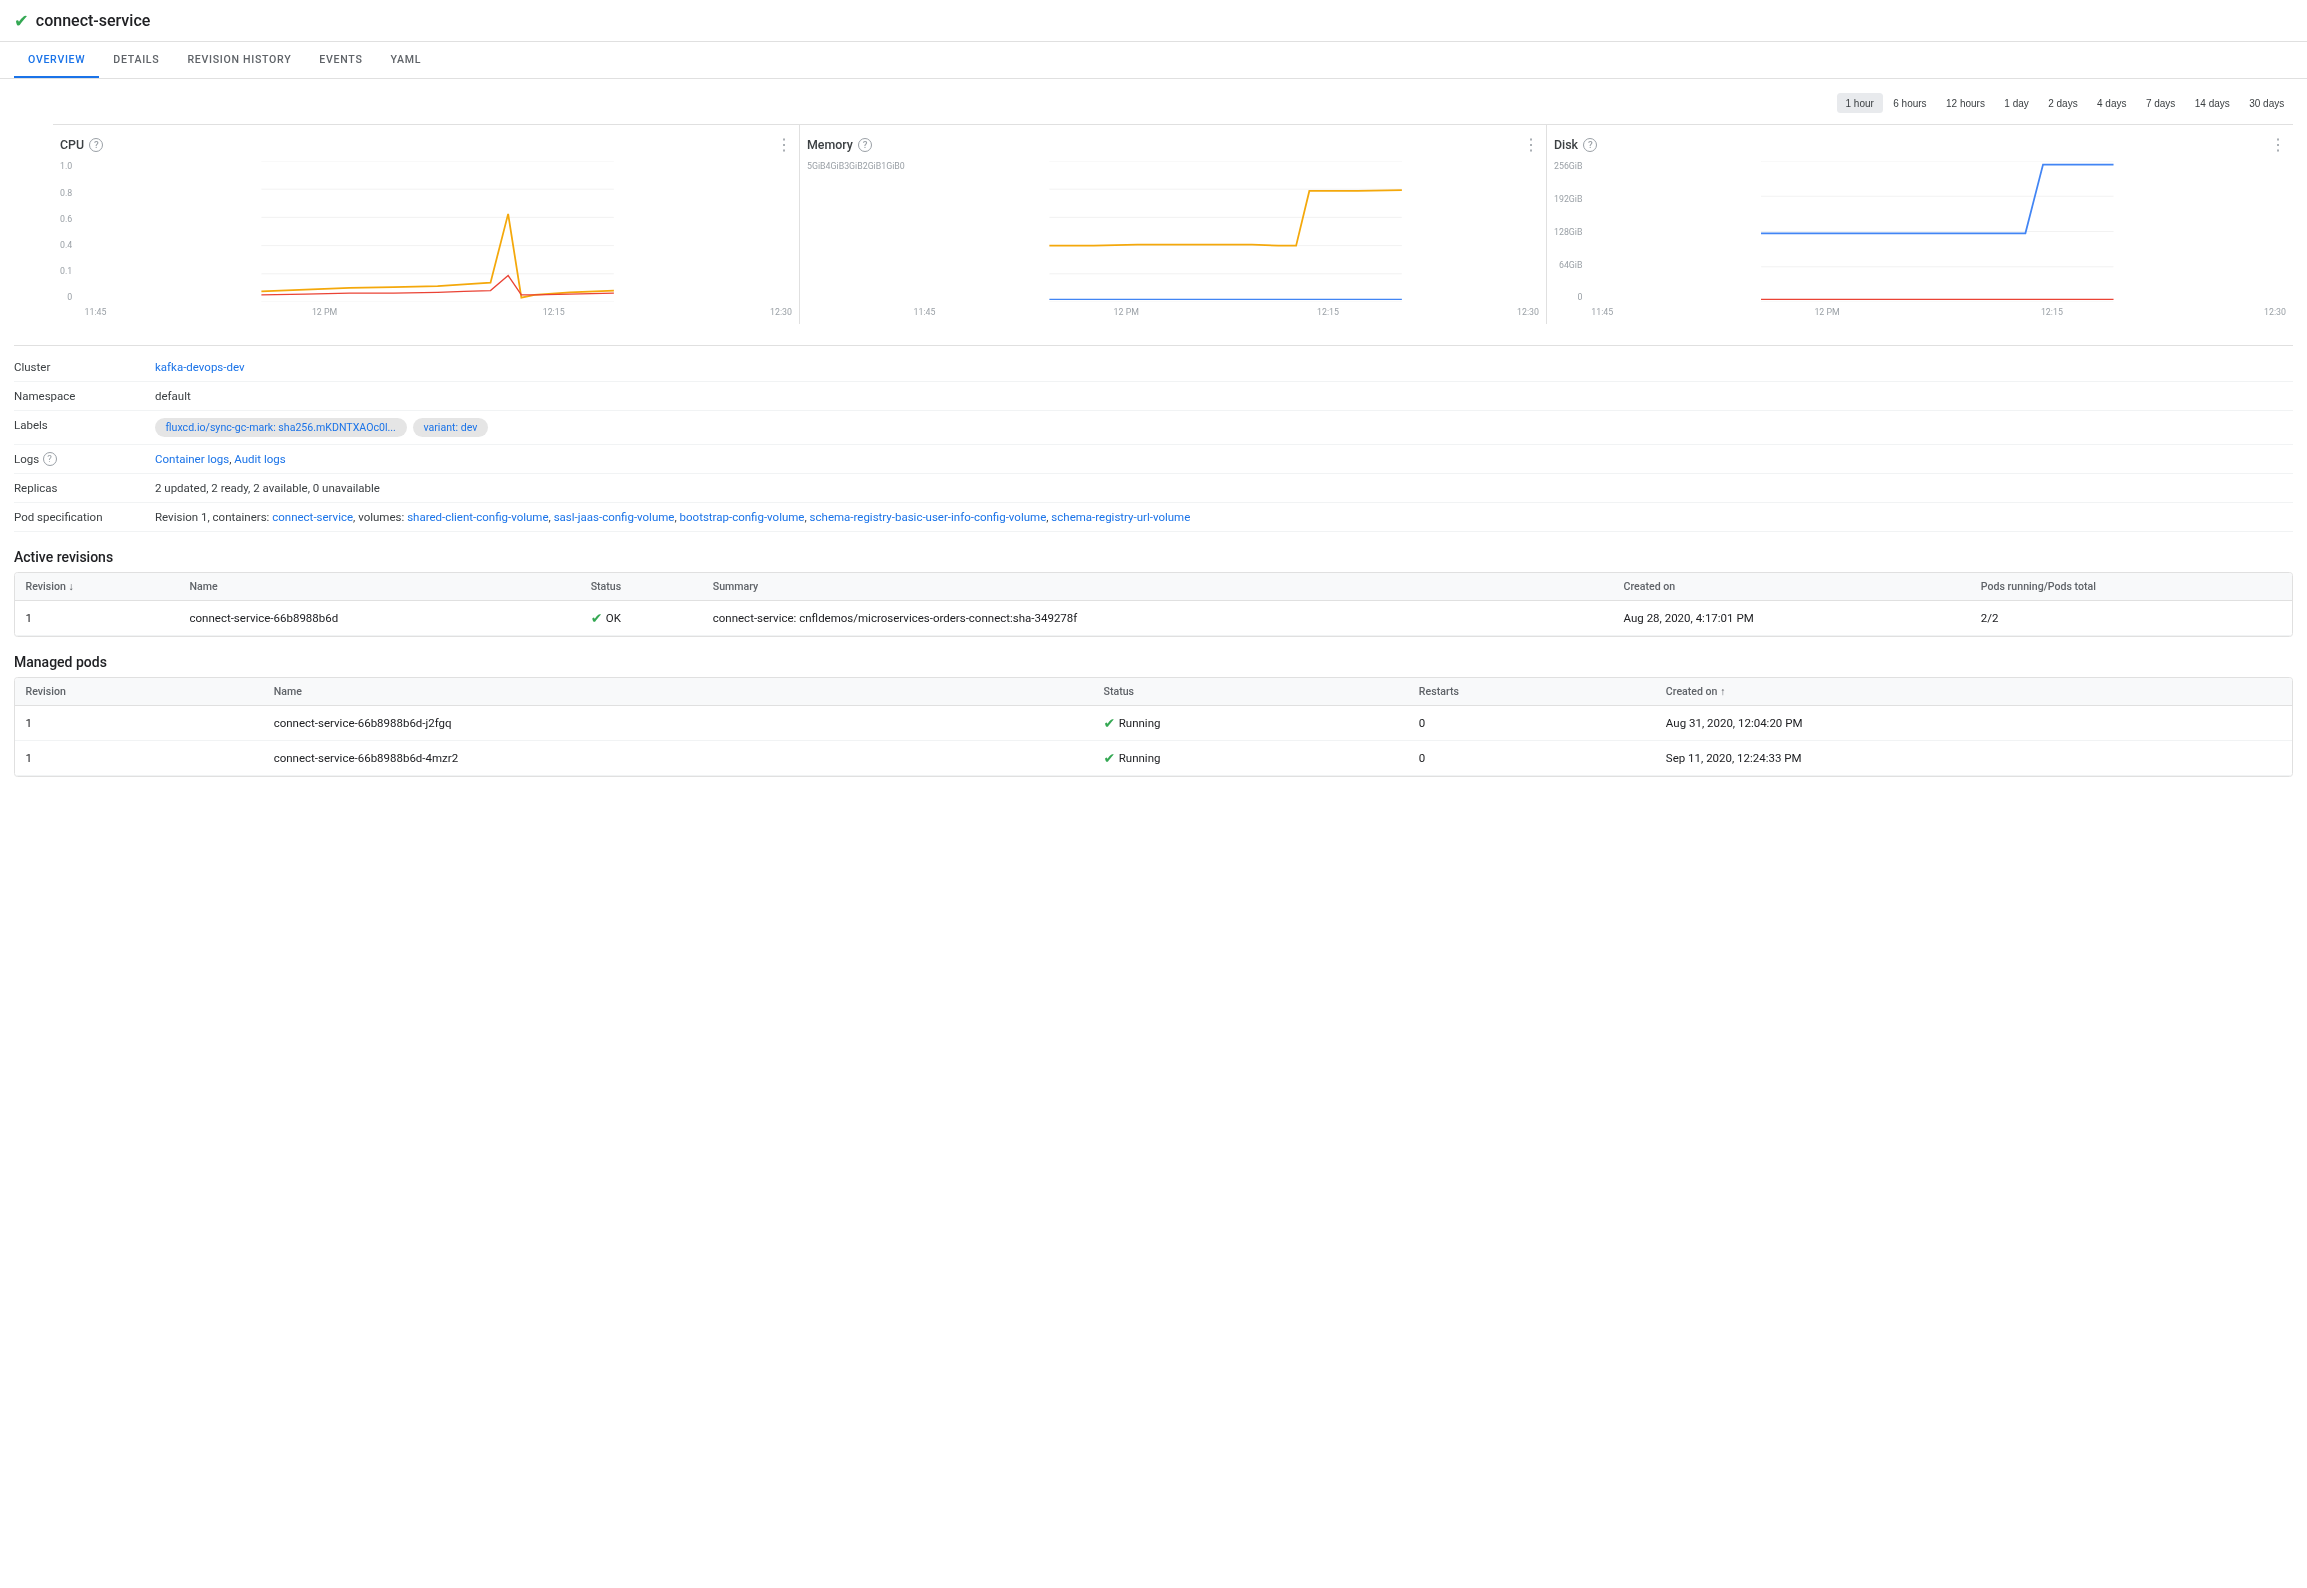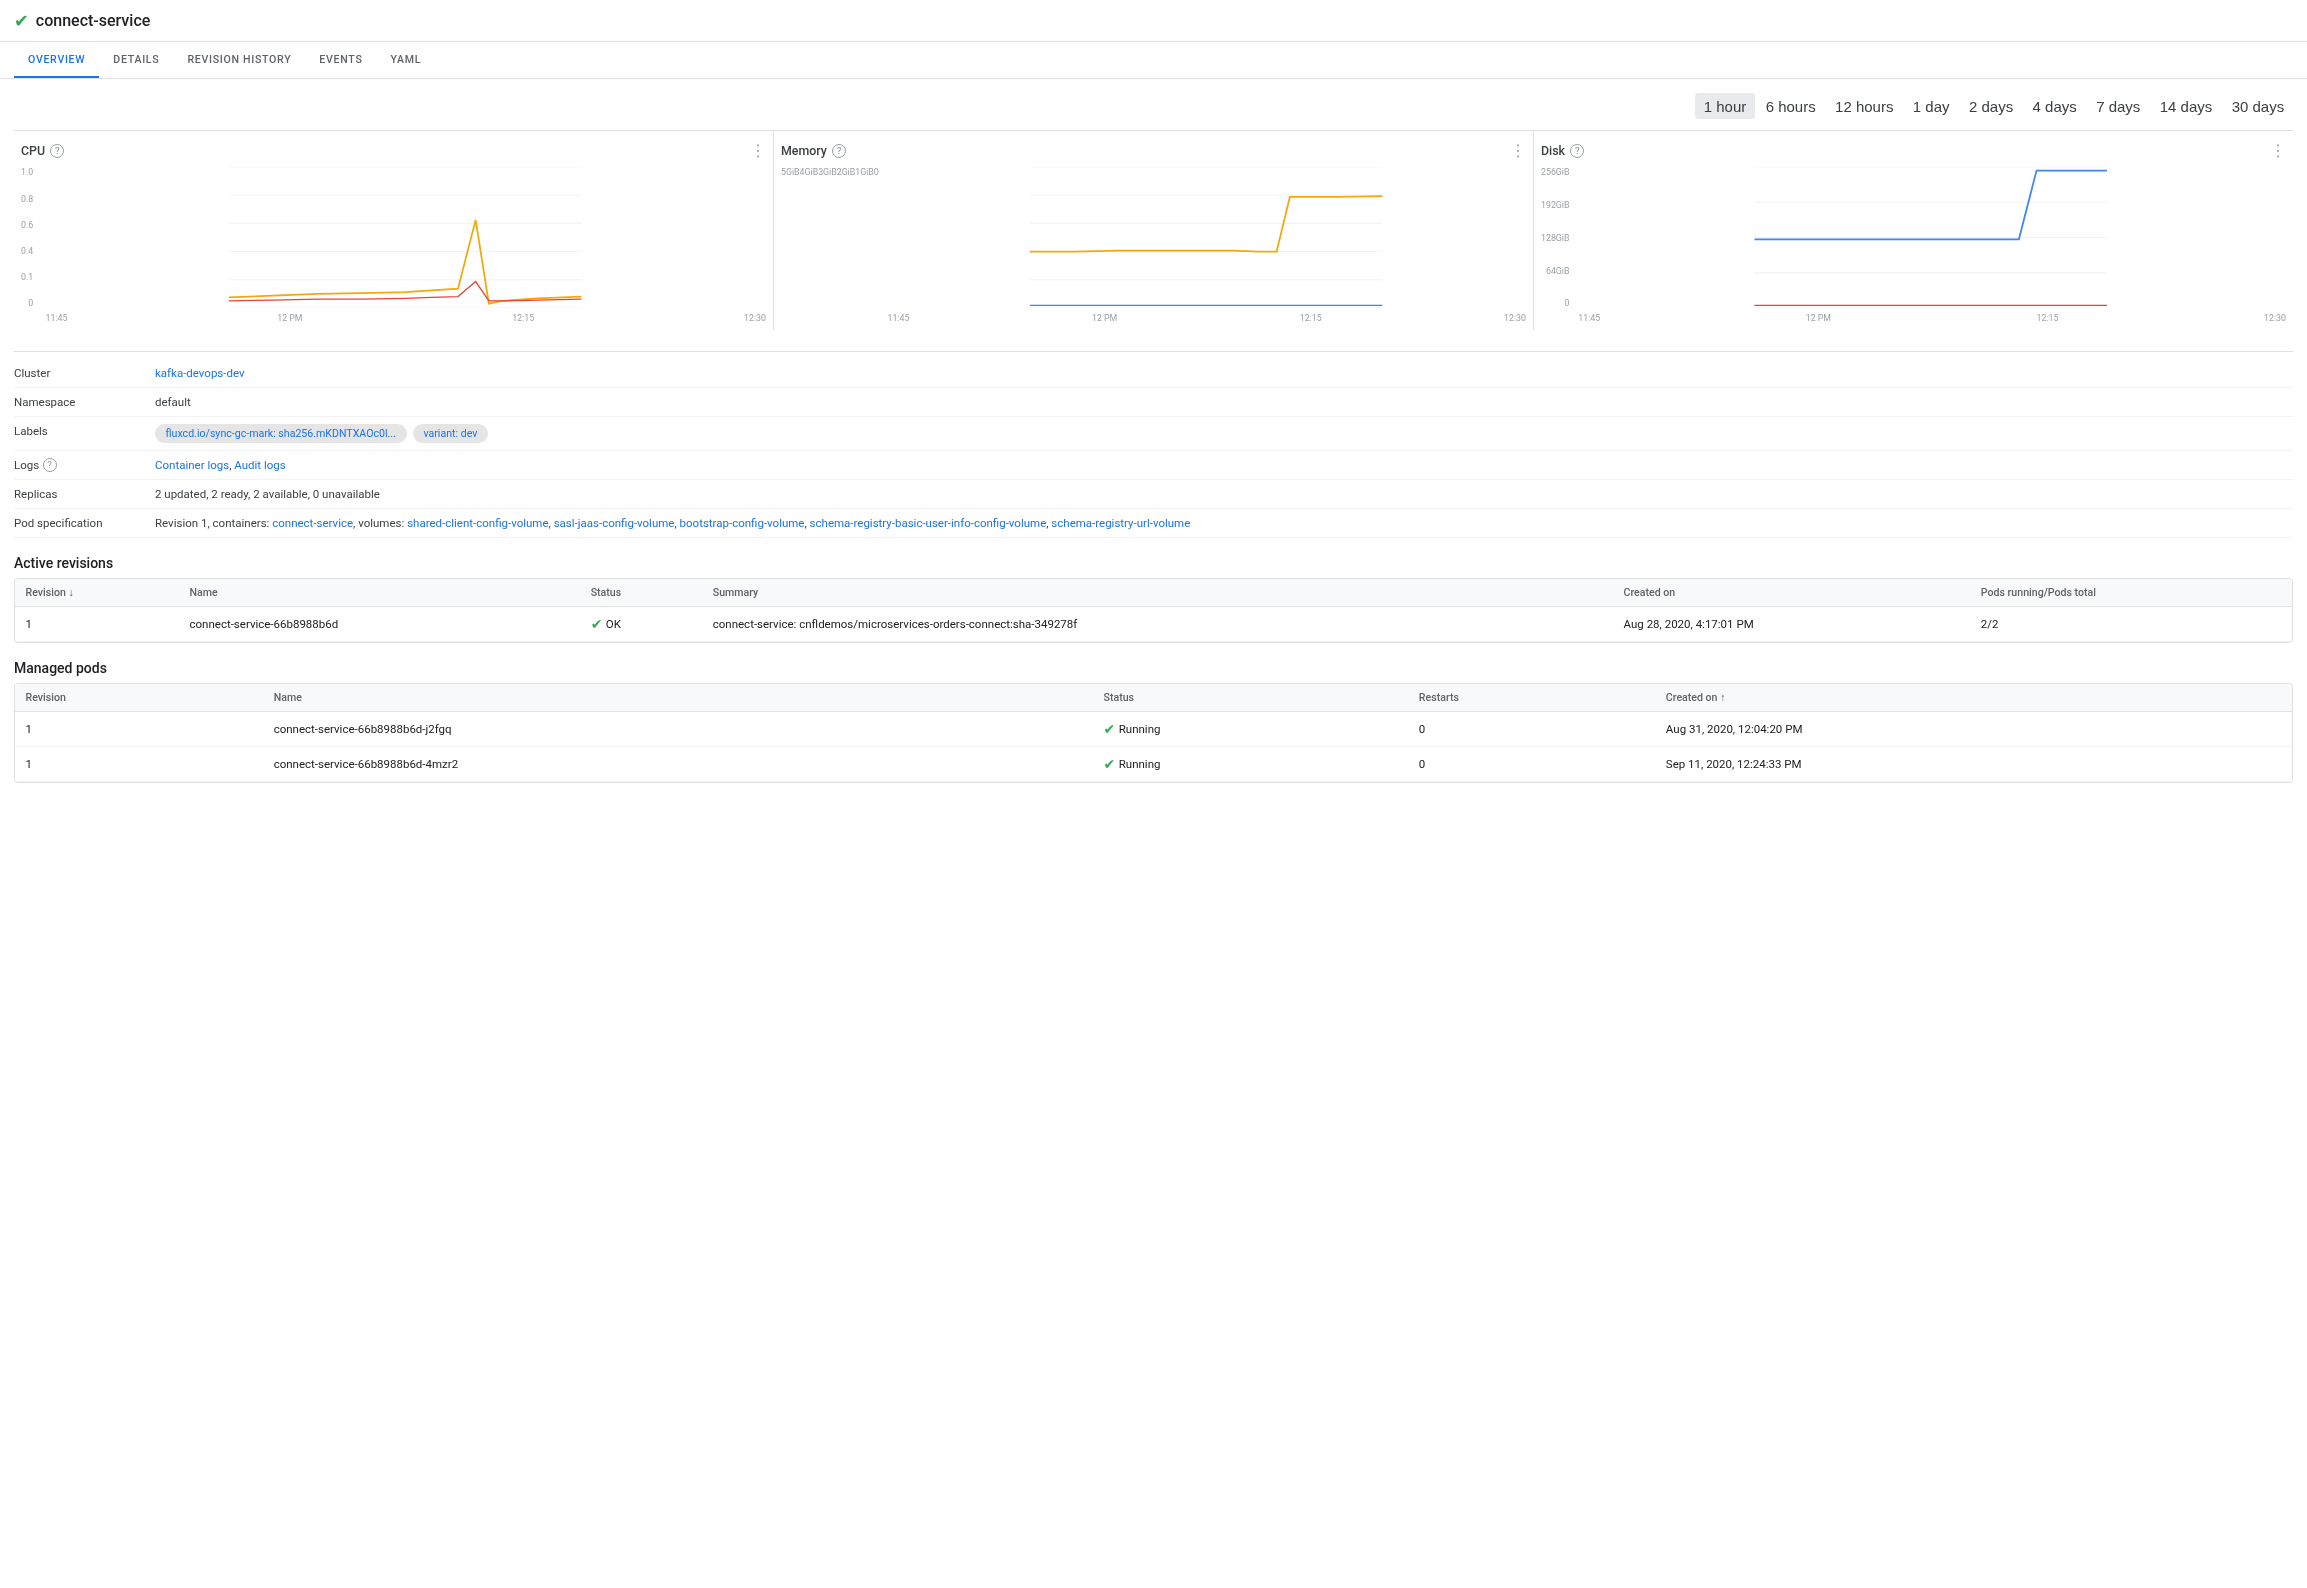--- a/index.html
+++ b/index.html
@@ -13,25 +13,25 @@
     
     .tabs { display: flex; border-bottom: 0.9px solid #e0e0e0; padding: 0 14px; }
     .tab { padding: 10.6px 14px; font-size: 10.6px; font-weight: 500; letter-spacing: 0.7px; color: #5f6368; cursor: pointer; border-bottom: 2.7px solid transparent; text-transform: uppercase; }
     .tab.active { color: #1a73e8; border-bottom: 2.7px solid #1a73e8; }
 
     
     .main { padding: 14px; }
 
     
     .time-range { display: flex; justify-content: flex-end; margin-bottom: 10.6px; gap: 1.8px; }
-    .time-btn { padding: 4.4px 8.8px; font-size: 15px; border: none; background: transparent; cursor: pointer; border-radius: 3.5px; color: #3c4043; }
+    .time-btn { padding: 4.4px 8.8px; font-size: 10px; border: none; background: transparent; cursor: pointer; border-radius: 3.5px; color: #3c4043; }
     .time-btn.active { background: #e8eaed; font-weight: 500; }
 
     
-    .charts-row { display: flex; gap: 0; margin-bottom: 21px; border-top: 0.9px solid #e0e0e0; }
+    .charts-row { display: flex; gap: 0; margin-bottom: 21px; border-top: 0.9px solid #e0e0e0; margin-left: 39px; }
     .chart-container { flex: 1; padding: 10.6px 7px 7px 7px; border-right: 0.9px solid #e0e0e0; position: relative; }
     .chart-container:last-child { border-right: none; }
     .chart-header { display: flex; align-items: center; justify-content: space-between; margin-bottom: 7px; }
     .chart-title { display: flex; align-items: center; gap: 5.3px; font-size: 12.4px; font-weight: 500; color: #3c4043; }
     .help-icon { width: 14px; height: 14px; border-radius: 50%; border: 0.9px solid #9aa0a6; color: #9aa0a6; font-size: 9.7px; display: flex; align-items: center; justify-content: center; cursor: pointer; }
     .more-icon { color: #9aa0a6; cursor: pointer; font-size: 16px; }
     .x-labels { display: flex; justify-content: space-between; padding: 0 0 0 1.8px; margin-top: 1.8px; }
     .x-label { font-size: 8.8px; color: #9aa0a6; }
 
     

